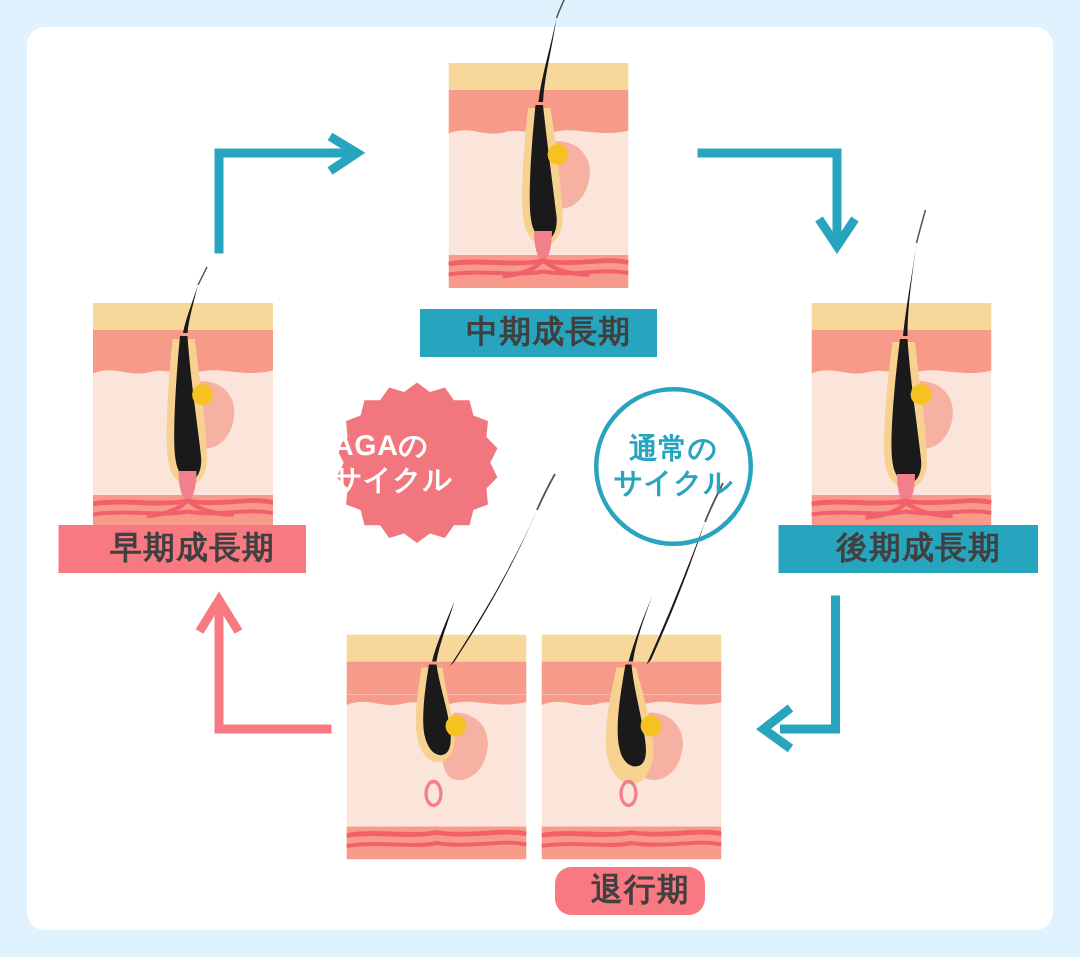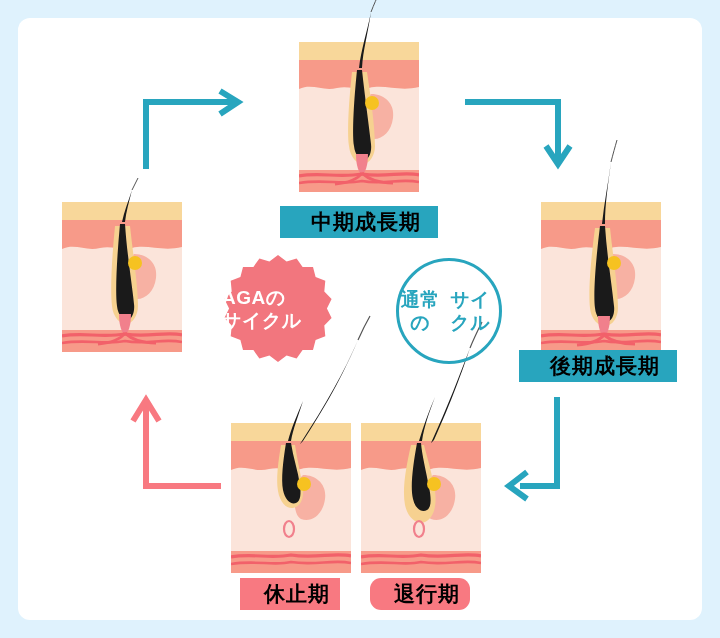--- a/index.html
+++ b/index.html
@@ -37,21 +37,21 @@
     overflow: visible;
   }
   .panel svg { display: block; overflow: visible; }
 
   
   .stage-label {
     position: absolute;
     display: flex;
     align-items: center;
     justify-content: center;
-    color: #000000;
+    color: #404040;
     font-weight: bold;
     font-size: 21px;
     letter-spacing: 1px;
     line-height: 1;
     white-space: nowrap;
     box-sizing: border-box;
     padding: 7px 12px 8px 26px;
   }
   .label-teal { background: #28a5be; }
   .label-pink { background: #f87981; }
@@ -83,21 +83,21 @@
     letter-spacing: 0.5px;
   }
   #normal-badge {
     position: absolute;
     left: 396px; top: 258px;
     width: 106px; height: 106px;
     border: 3px solid #28a5be;
     border-radius: 50%;
     box-sizing: border-box;
     display: flex;
-    flex-direction: row;
+    flex-direction: column;
     align-items: center;
     justify-content: center;
     color: #28a5be;
     font-weight: bold;
     font-size: 19px;
     line-height: 1.22;
     text-align: center;
     letter-spacing: 0.5px;
     background: transparent;
   }
@@ -175,41 +175,42 @@
         <path d="M0,134 C20,130 40,136 63,132 C86,136 104,129 120,133" stroke="#f2616a" stroke-width="3.2" fill="none"></path>
         <path d="M0,141 C24,137 44,143 63,139 C84,143 102,136 120,140" stroke="#f2616a" stroke-width="2.6" fill="none"></path>
         <path d="M63,133 C58,139 48,142 36,143" stroke="#f2616a" stroke-width="3" fill="none"></path>
         <path d="M63,133 C70,139 82,142 94,142" stroke="#f2616a" stroke-width="3" fill="none"></path>
         <circle cx="73" cy="61" r="7" fill="#f6c221"></circle>
       </g>
       <path d="M61,22 C63,2 67,-18 70,-40 C67,-17 64,2 64,22 Z" fill="#1a1a1a"></path>
       <path d="M70,-40 C72,-48 74,-55 76,-62" stroke="#555555" stroke-width="1" fill="none"></path>
     </svg>
   </div>
-  <div class="stage-label label-teal" style="left:519px; top:350px; width:158px; height:32px;text-align:right;">後期成長期</div>
+  <div class="stage-label label-teal" style="left:519px; top:350px; width:173px; height:32px;text-align:right;">後期成長期</div>
 
   <div class="panel" style="left:62px; top:202px; width:120px; height:150px;">
     <svg width="120" height="150" viewBox="0 0 120 150">
       <g clip-path="url(#clipPanel)">
         <use href="#skinblock"></use>
         <path d="M0,47 C14,41 24,50 38,46 C50,43 58,49 70,46 C86,42 100,50 120,45 L120,40 L0,40 Z" fill="#f79a89"></path>
         <path d="M72,52 C86,52 96,62 94,76 C92,92 80,100 70,96 C62,92 62,70 66,58 Z" fill="#f7b1a3"></path>
         <path d="M53,24 C50,54 48,88 50,104 C51,115 58,122 64,122 C70,122 76,114 76,104 C76,84 71,52 68,24 Z" fill="#f6d190"></path>
         <path d="M58,22 C55,54 53,90 55,104 C56,114 62,119 66,118 C70,117 73,110 72,102 C70,82 65,52 63,22 Z" fill="#1a1a1a"></path>
         <path d="M57,112 C57,124 60,132 63,132 C66,132 69,124 69,112 Z" fill="#f1808c"></path>
         <path d="M0,134 C20,130 40,136 63,132 C86,136 104,129 120,133" stroke="#f2616a" stroke-width="3.2" fill="none"></path>
         <path d="M0,141 C24,137 44,143 63,139 C84,143 102,136 120,140" stroke="#f2616a" stroke-width="2.6" fill="none"></path>
         <path d="M63,131 C58,138 48,141 36,142" stroke="#f2616a" stroke-width="3" fill="none"></path>
         <path d="M63,131 C70,138 82,141 94,141" stroke="#f2616a" stroke-width="3" fill="none"></path>
         <circle cx="73" cy="61" r="7" fill="#f6c221"></circle>
       </g>
       <path d="M60,20 C62,10 66,0 70,-12 C67,0 64,10 63,20 Z" fill="#1a1a1a"></path>
       <path d="M70,-12 C72,-16 74,-20 76,-24" stroke="#555555" stroke-width="1" fill="none"></path>
     </svg>
   </div>
+  <div class="stage-label label-pink" style="left:39px; top:350px; width:165px; height:32px;">早期成長期</div>
 
   <div class="panel" style="left:231px; top:423px; width:120px; height:150px;">
     <svg width="120" height="150" viewBox="0 0 120 150">
       <g clip-path="url(#clipPanel)">
         <use href="#skinblock"></use>
         <path d="M0,47 C14,41 24,50 38,46 C50,43 58,49 70,46 C86,42 100,50 120,45 L120,40 L0,40 Z" fill="#f79a89"></path>
         <path d="M72,52 C86,52 96,62 94,76 C92,92 80,100 70,96 C62,92 62,70 66,58 Z" fill="#f7b1a3"></path>
 
         <path d="M50,22 C47,40 45,56 47,68 C49,80 56,86 62,85 C69,84 73,76 72,66 C70,52 66,36 64,22 Z" fill="#f6d190"></path>
 
@@ -217,21 +218,20 @@
 
         <ellipse cx="58" cy="106" rx="5" ry="8" fill="none" stroke="#f1808c" stroke-width="2.2"></ellipse>
 
         <path d="M0,134 C20,130 40,136 60,132 C84,136 104,129 120,133" stroke="#f2616a" stroke-width="3.2" fill="none"></path>
         <path d="M0,141 C24,137 44,143 60,139 C84,143 102,136 120,140" stroke="#f2616a" stroke-width="2.6" fill="none"></path>
         <circle cx="73" cy="61" r="7" fill="#f6c221"></circle>
       </g>
       <path d="M57,18 C60,6 66,-8 72,-22 C67,-6 62,6 60,18 Z" fill="#1a1a1a"></path>
     </svg>
   </div>
-  <div class="stage-label label-pink" style="left:240px; top:578px; width:100px; height:32px;">休止期</div>
 
   <div class="panel" style="left:361px; top:423px; width:120px; height:150px;">
     <svg width="120" height="150" viewBox="0 0 120 150">
       <g clip-path="url(#clipPanel)">
         <use href="#skinblock"></use>
         <path d="M0,47 C14,41 24,50 38,46 C50,43 58,49 70,46 C86,42 100,50 120,45 L120,40 L0,40 Z" fill="#f79a89"></path>
         <path d="M72,52 C86,52 96,62 94,76 C92,92 80,100 70,96 C62,92 62,70 66,58 Z" fill="#f7b1a3"></path>
 
         <path d="M50,22 C45,44 41,66 44,82 C47,96 57,102 64,99 C73,95 76,82 74,68 C71,50 66,34 63,22 Z" fill="#f6d190"></path>
 

